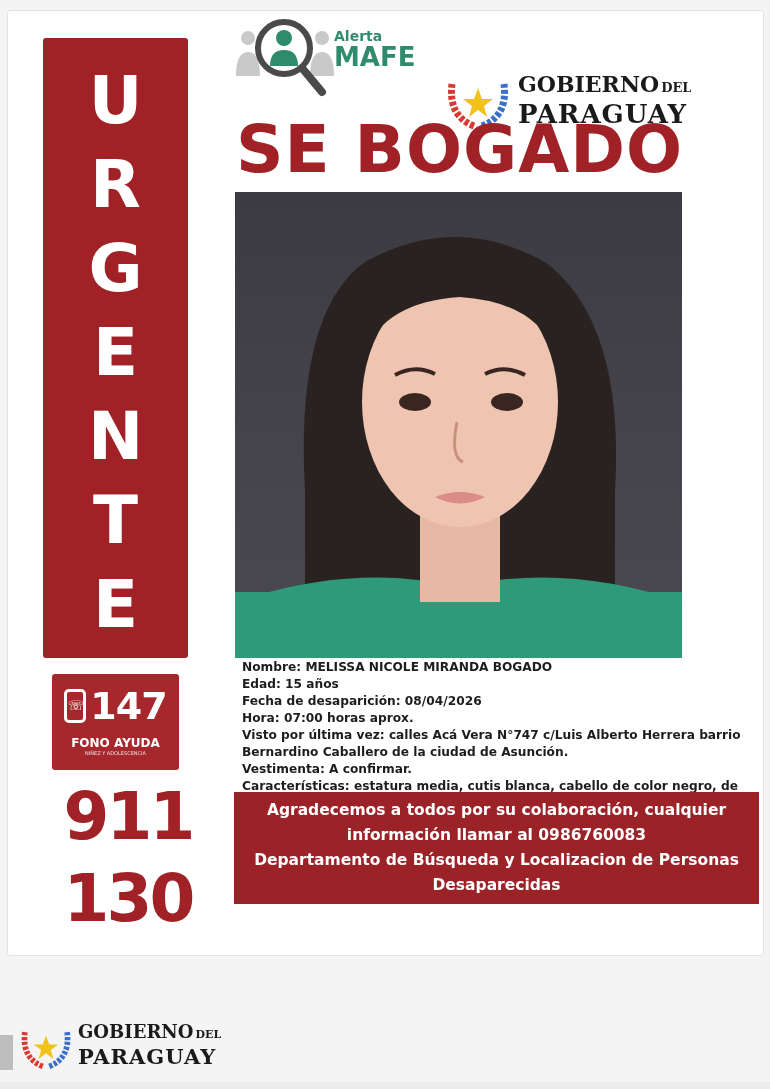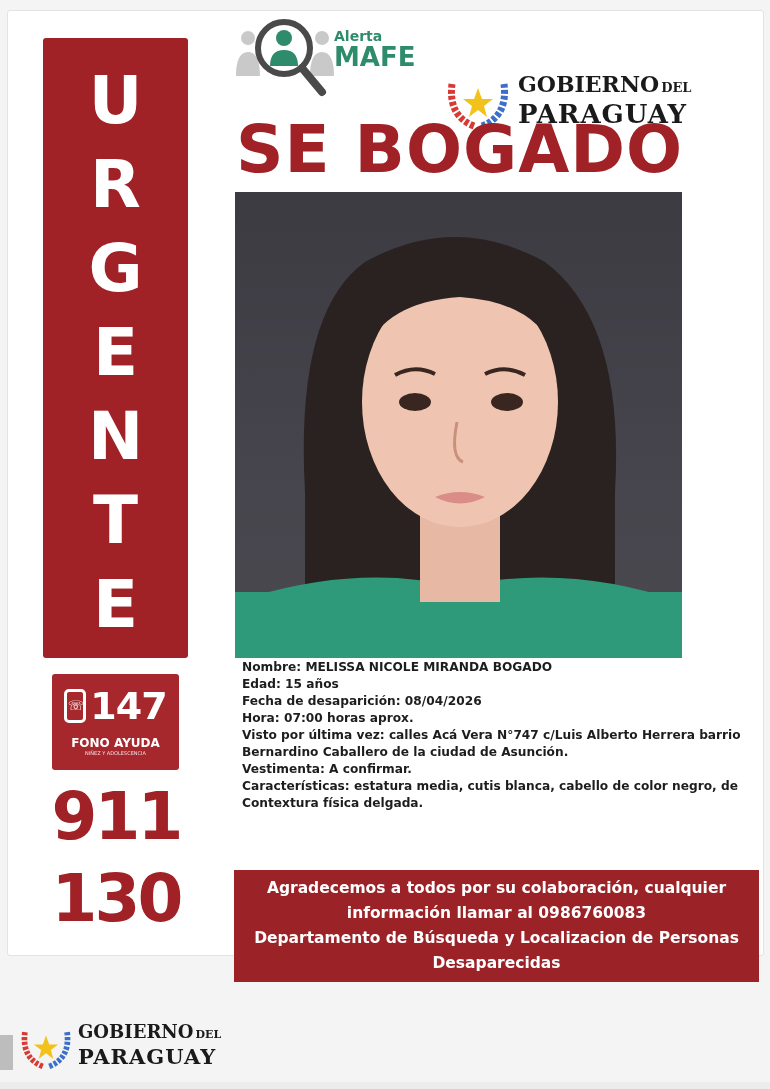--- a/index.html
+++ b/index.html
@@ -5,32 +5,32 @@
   html,body{margin:0;padding:0;}
   body{width:770px;height:1089px;background:#f4f4f4;position:relative;overflow:hidden;font-family:"DejaVu Sans",sans-serif;}
   .card{position:absolute;left:7px;top:10px;width:755px;height:944px;background:#fff;border:1px solid #e3e3e3;border-radius:3px;}
   .urgent{position:absolute;left:43px;top:38px;width:145px;height:620px;background:#a02126;border-radius:3px;display:flex;flex-direction:column;align-items:center;justify-content:space-between;padding:30px 0 20px;box-sizing:border-box;}
   .urgent span{color:#fff;font-family:"DejaVu Sans",sans-serif;font-weight:bold;font-size:66px;line-height:66px;}
   .fono{position:absolute;left:52px;top:674px;width:127px;height:96px;background:#a6272c;border-radius:3px;color:#fff;text-align:center;}
   .fono .num{font-weight:bold;font-size:38px;line-height:40px;margin-top:12px;letter-spacing:-1px;display:flex;justify-content:center;align-items:center;gap:4px;}
   .fono .phone{width:22px;height:34px;border:3px solid #fff;border-radius:5px;box-sizing:border-box;display:inline-flex;align-items:center;justify-content:center;font-size:13px;}
   .fono .lbl{font-weight:bold;font-size:12px;line-height:14px;margin-top:10px;}
   .fono .sub{font-size:5px;line-height:7px;opacity:.85;}
-  .emerg{position:absolute;left:50px;width:132px;text-align:center;color:#a02126;font-weight:bold;font-size:66px;line-height:66px;letter-spacing:-3px;}
+  .emerg{position:absolute;left:62px;width:132px;text-align:center;color:#a02126;font-weight:bold;font-size:66px;line-height:66px;letter-spacing:-3px;}
   .mafe{position:absolute;left:236px;top:16px;width:180px;height:85px;}
   .mafe .txt{position:absolute;left:98px;top:12px;color:#2e8b6c;font-weight:bold;}
   .mafe .t1{font-size:14px;line-height:16px;}
   .mafe .t2{font-size:26px;line-height:26px;}
   .gob{position:absolute;display:flex;align-items:flex-start;margin-top:38px;}
   .gob .words{font-family:"DejaVu Serif",serif;font-weight:bold;color:#1a1a1a;margin-left:8px;}
   .title{position:absolute;left:236px;top:112px;width:464px;color:#a02126;font-weight:bold;font-size:66px;line-height:76px;letter-spacing:1px;}
   .photo{position:absolute;left:235px;top:192px;width:447px;height:466px;overflow:hidden;background:linear-gradient(180deg,#3c3b42 0%,#46454d 60%,#4a4950 100%);}
   .details{position:absolute;left:242px;top:659px;width:500px;font-size:12.2px;line-height:17px;color:#1d1d1d;font-weight:bold;}
   .details div{white-space:normal;}
-  .banner{position:absolute;left:234px;top:870px;width:525px;height:112px;background:#9b2227;color:#fff;font-weight:bold;text-align:center;font-size:15.5px;line-height:25px;display:flex;flex-direction:column;justify-content:center;}
+  .banner{position:absolute;left:234px;top:792px;width:525px;height:112px;background:#9b2227;color:#fff;font-weight:bold;text-align:center;font-size:15.5px;line-height:25px;display:flex;flex-direction:column;justify-content:center;}
   .scroll{position:absolute;left:0;top:1035px;width:13px;height:35px;background:#bdbdbd;}
   .bottomline{position:absolute;left:0;top:1082px;width:770px;height:7px;background:#ececec;}
 </style>
 </head>
 <body>
 
 <div class="card"></div>
 
 <div class="urgent">
   <span>U</span>

